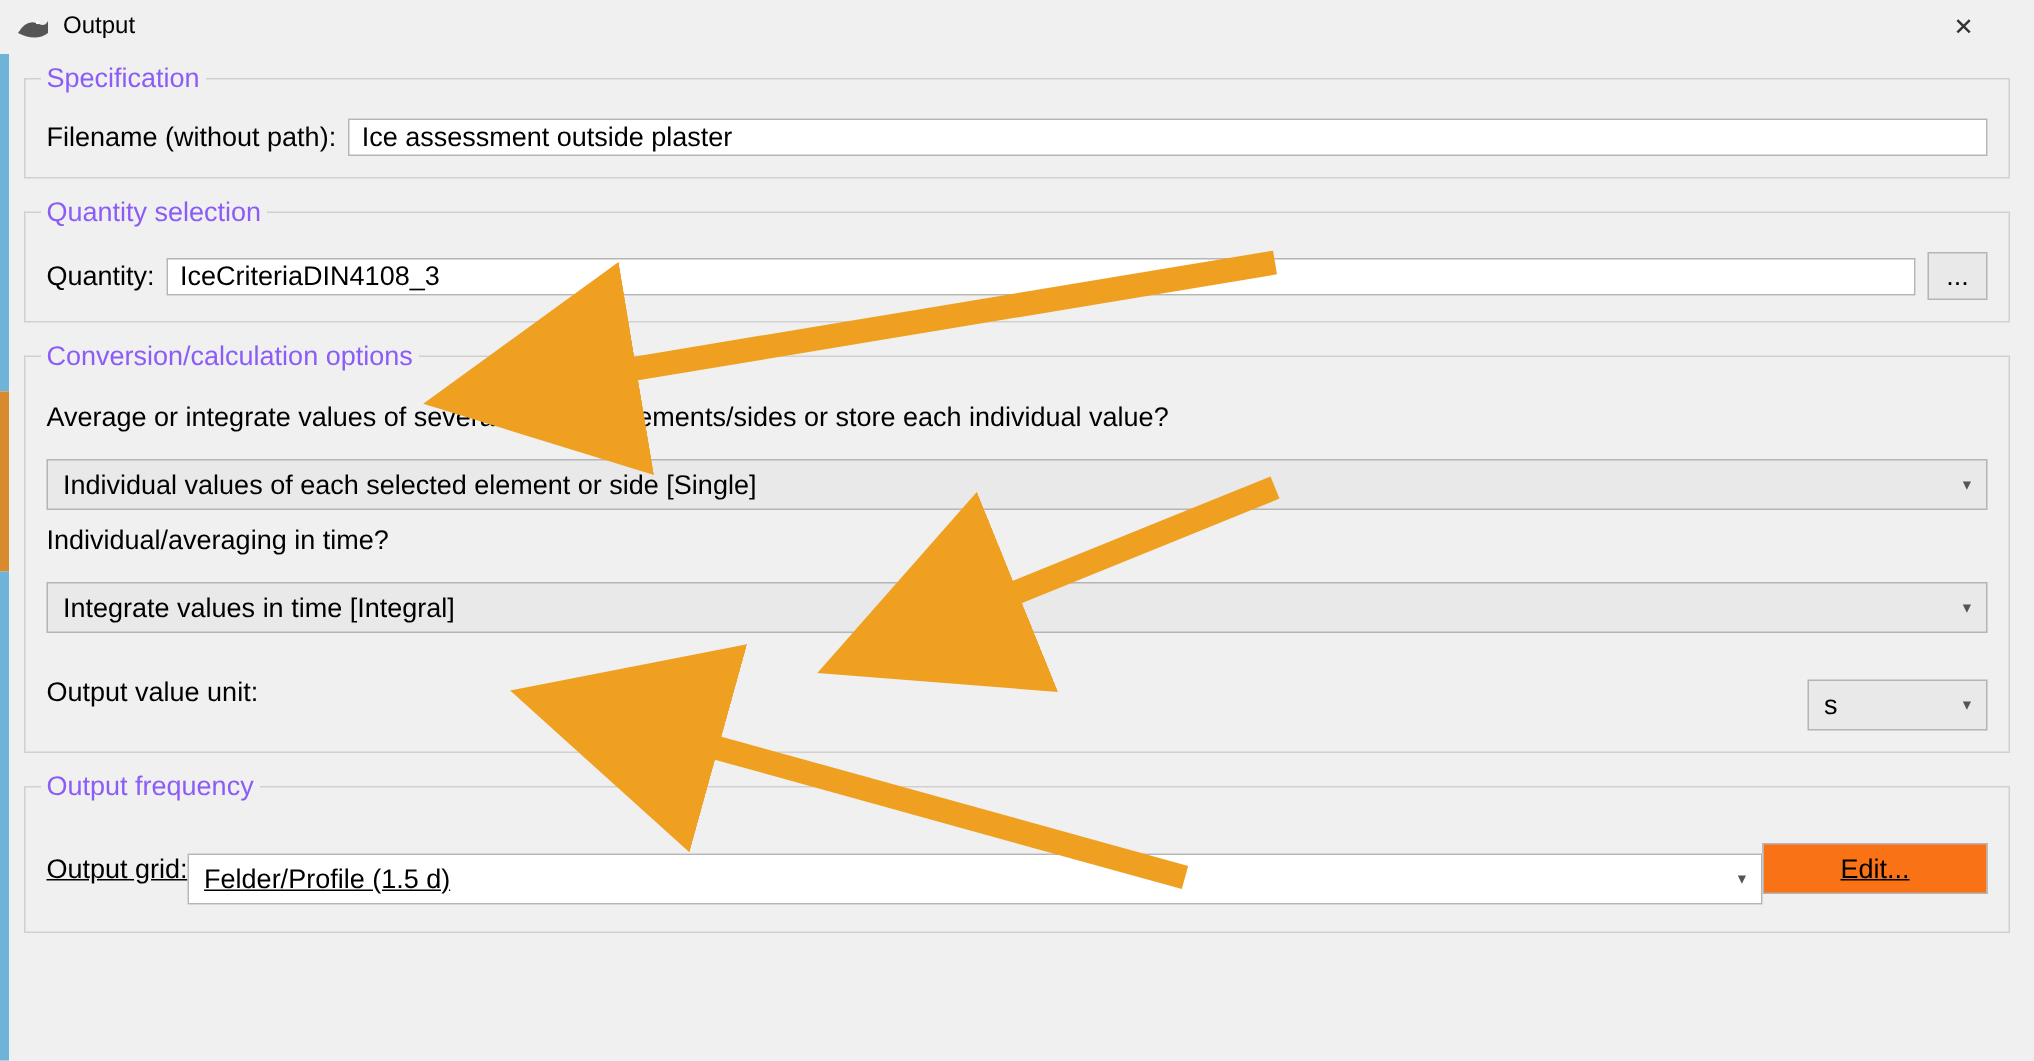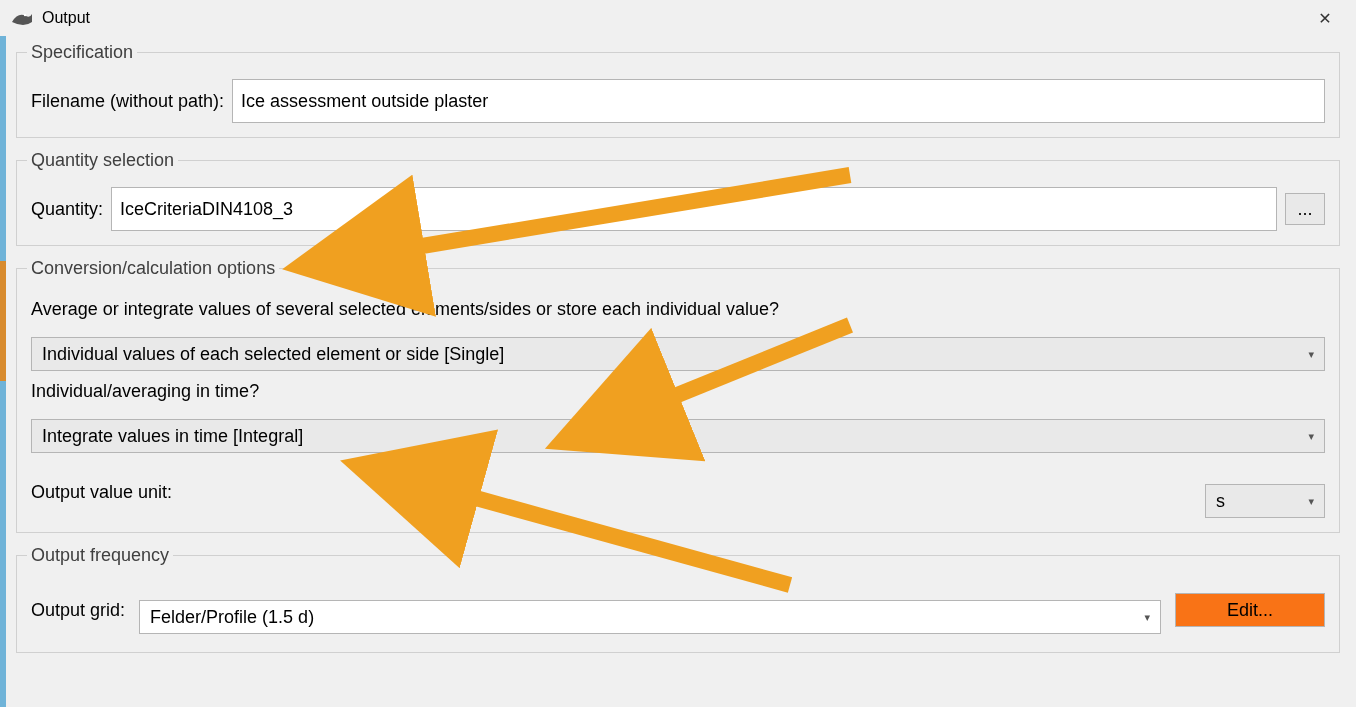--- a/index.html
+++ b/index.html
@@ -10,21 +10,21 @@
     font-size: 18px;
     background: #f0f0f0;
     color: #000;
     overflow: hidden;
   }
   .titlebar {
     height: 36px;
     display: flex;
     align-items: center;
     background: #f0f0f0;
-    padding: 0 8px 0 10px;
+    padding: 0 24px 0 10px;
   }
   .titlebar .app-icon {
     width: 24px; height: 20px;
     margin-right: 8px;
     display: inline-block;
     position: relative;
   }
   .titlebar .title-text { font-size: 16px; }
   .titlebar .spacer { flex: 1; }
   .titlebar .close {
@@ -40,33 +40,33 @@
     border: 1px solid #d0d0d0;
     background: #f0f0f0;
     margin: 0 0 12px 0;
     padding: 10px 14px 14px 14px;
     position: relative;
   }
   fieldset.group > legend {
     font-size: 18px;
     padding: 0 4px;
     margin-left: -4px;
-    color: #404040;
+    color: #8b5cf6;
   }
   .row {
     display: flex;
     align-items: center;
     gap: 8px;
     margin-top: 8px;
   }
   .row.first { margin-top: 6px; }
   .label { white-space: nowrap; font-size: 18px; }
   input[type=text].textfield {
     flex: 1;
-    height: 44px;
+    height: 25px;
     border: 1px solid #b5b5b5;
     background: #fff;
     font-size: 18px;
     padding: 2px 8px;
     font-family: inherit;
   }
   .ellipsis-btn {
     width: 40px; height: 32px;
     border: 1px solid #b5b5b5;
     background: #e9e9e9;
@@ -96,21 +96,21 @@
   }
   .unit-row {
     display: flex; align-items: center; margin-top: 14px;
   }
   .unit-row .label { flex: 0 0 auto; }
   .unit-row .gap { flex: 1; }
   .unit-combo {
     width: 120px;
   }
   .freq-row {
-    display: flex; align-items: center; gap: 14px; margin-top: 10px;
+    display: flex; align-items: center; margin-top: 10px; text-decoration: underline;
   }
   .freq-row .combo { flex: 1; margin-top: 14px; }
   .edit-btn {
     width: 150px; height: 34px;
     border: 1px solid #b5b5b5;
     background: #f97316;
     font-size: 18px;
     text-align: center;
     cursor: pointer;
   }

